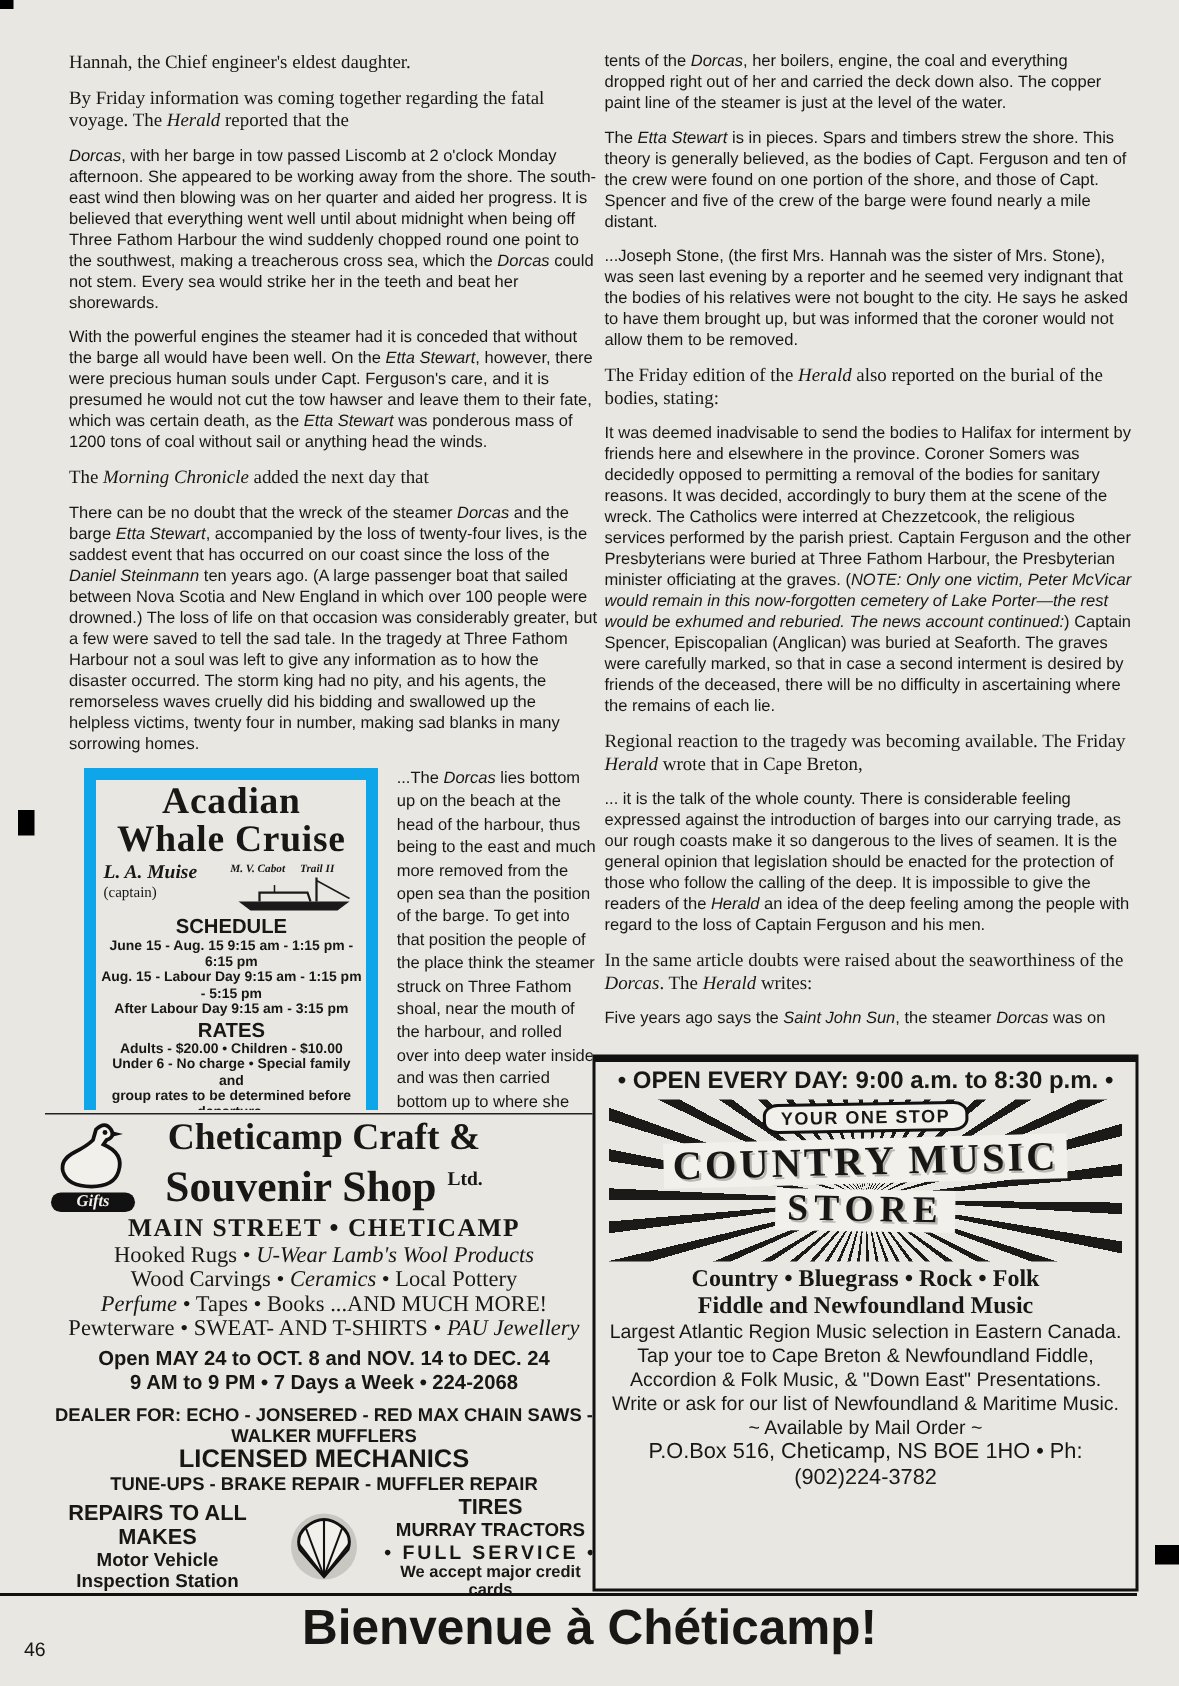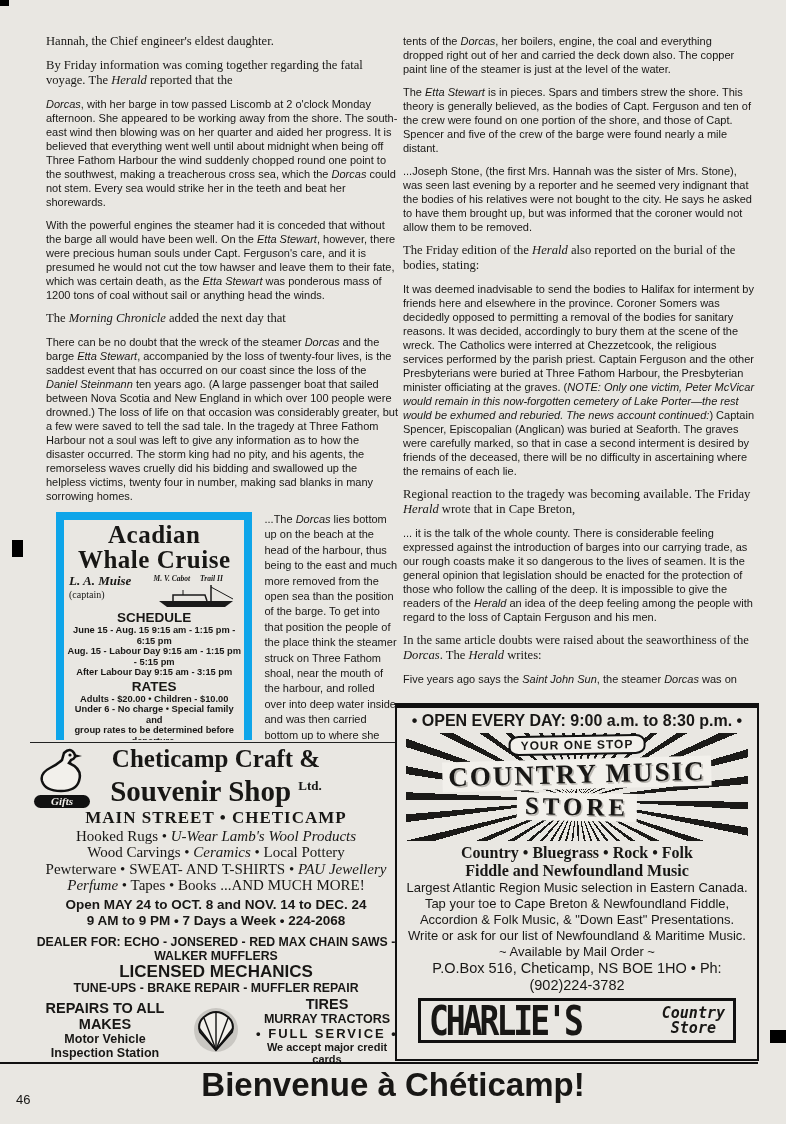--- a/index.html
+++ b/index.html
@@ -154,22 +154,22 @@
             <circle cx="36" cy="8" r="1.6" fill="#111"></circle>
             <path d="M40 7 l8 2 -8 2 z" fill="#111"></path>
           </svg>
           <div style="background:#111;color:#f2f0eb;border-radius:8px;font-family:'Liberation Serif',serif;font-weight:bold;font-style:italic;font-size:11px;line-height:13px;">Gifts</div>
         </div>
         <div class="craft-t1">Cheticamp Craft &amp;</div>
         <div class="craft-t2"><span>Souvenir Shop</span> <sup>Ltd.</sup></div>
         <div class="craft-addr">MAIN STREET  •  CHETICAMP</div>
         <div class="prod">Hooked Rugs • <i>U-Wear Lamb's Wool Products</i></div>
         <div class="prod">Wood Carvings • <i>Ceramics</i> • Local Pottery</div>
+        <div class="prod"><i>Perfume</i> • Tapes • Books    ...AND MUCH MORE!</div>
         <div class="prod">Pewterware • SWEAT- AND T-SHIRTS • <i>PAU Jewellery</i></div>
-        <div class="prod"><i>Perfume</i> • Tapes • Books    ...AND MUCH MORE!</div>
         <div class="craft-hours">Open MAY 24 to OCT. 8  and  NOV. 14 to DEC. 24</div>
         <div class="craft-hours" style="margin-top:0;">9 AM to 9 PM • 7 Days a Week • 224-2068</div>
       </div>
 
       <div class="shell-ad">
         <div class="shell-dealer">DEALER FOR: ECHO - JONSERED - RED MAX CHAIN SAWS - WALKER MUFFLERS</div>
         <div class="shell-mech">LICENSED MECHANICS</div>
         <div class="shell-rep">TUNE-UPS - BRAKE REPAIR - MUFFLER REPAIR</div>
         <div class="shell-row">
           <div class="c1">
@@ -221,27 +221,20 @@
         <div class="cms2">STORE</div>
       </div>
       <div class="genres">Country  •  Bluegrass  •  Rock  •  Folk</div>
       <div class="ms-sub">Fiddle and Newfoundland Music</div>
       <div class="ms-body">Largest Atlantic Region Music selection in Eastern Canada.</div>
       <div class="ms-body">Tap your toe to Cape Breton &amp; Newfoundland  Fiddle,</div>
       <div class="ms-body">Accordion &amp; Folk Music, &amp; "Down East" Presentations.</div>
       <div class="ms-body">Write or ask for our list of Newfoundland &amp; Maritime Music.</div>
       <div class="ms-body">~ Available by Mail Order ~</div>
       <div class="ms-contact">P.O.Box 516, Cheticamp, NS BOE 1HO • Ph: (902)224-3782</div>
-      <div class="charlies">
-        <div class="ch-name">CHARLIE'S</div>
-        <div class="ch-side">
-          <div>Country</div>
-          <div>Store</div>
-        </div>
-      </div>
     </div>
   </div>
 
   <div class="footer-line"></div>
   <div class="bienvenue">Bienvenue à Chéticamp!</div>
   <div class="pagenum">46</div>
 
 </div>
 
 </body></html>

